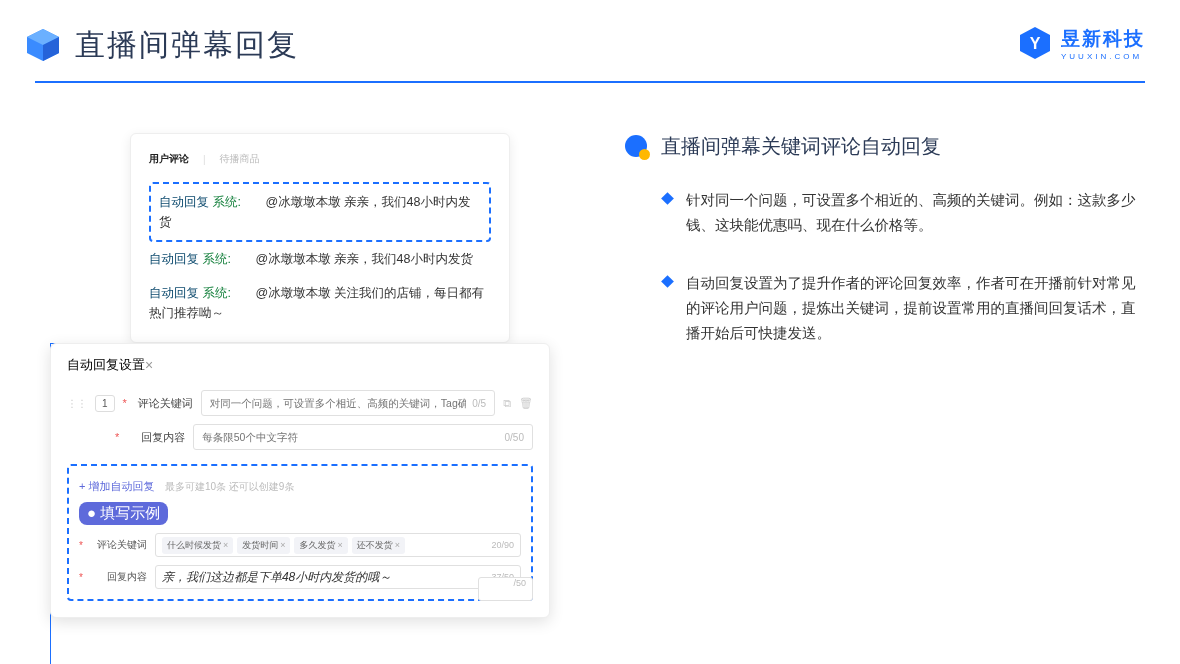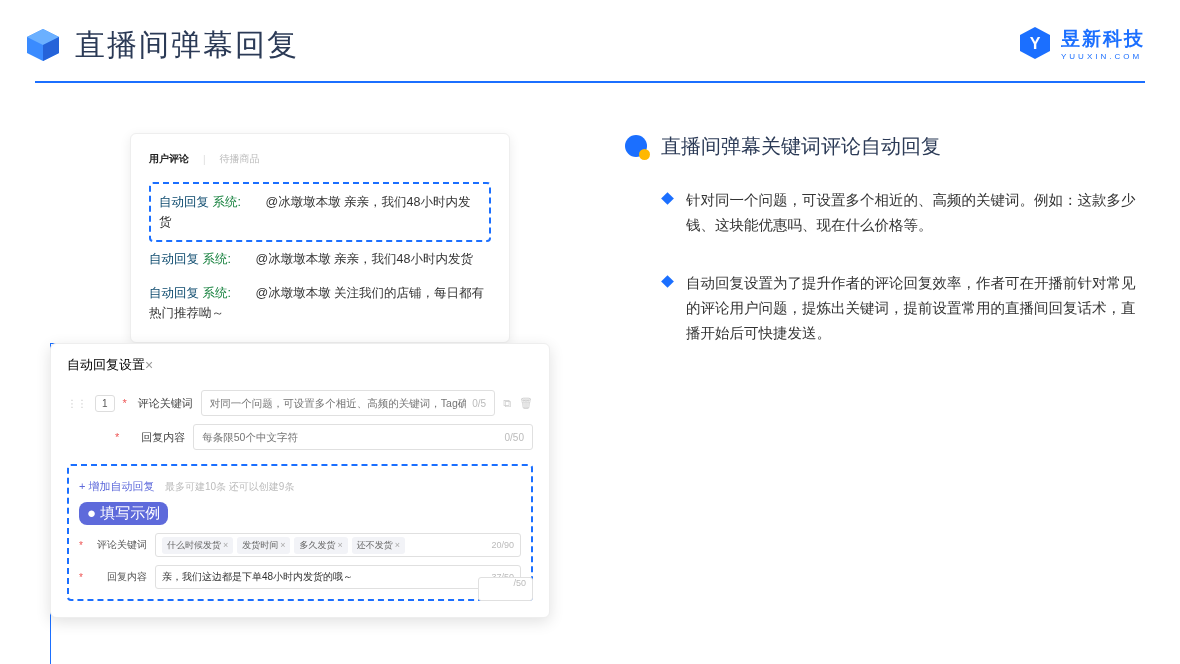--- a/index.html
+++ b/index.html
@@ -46,21 +46,21 @@
   .dashed-box { border: 2px dashed #1b6fff; border-radius: 4px; padding: 10px; margin-top:14px;}
   .add-link { color:#5e6adb; font-size:11px;}
   .add-hint { color:#bbb; font-size:10px; margin-left:6px;}
   .ex-badge { display:inline-block; background:#5e6adb; color:#fff; font-size:15px; padding:2px 8px; border-radius:8px; margin-top:8px;}
   .ex-grp {display:flex; align-items:center; gap:8px; font-size:10px; color:#555; margin-top:8px;}
   .ex-grp .lbl { width:56px; text-align:right;}
   .ex-grp .req { color:#e55;}
   .ex-grp .inp-wrap { flex:1; border:1px solid #e0e0e0; border-radius:3px; height:24px; display:flex; align-items:center; padding:0 6px; background:#fff;}
   .chip { background:#f2f3f7; border-radius:3px; padding:2px 5px; font-size:9px; color:#666; margin-right:4px;text-align:center;}
   .chip .x {color:#aaa; margin-left:2px;}
-  .ex-grp .txt { font-size:10px; color:#333;}
+  .ex-grp .txt { font-size:12px; color:#333;font-style:italic;}
   .ex-grp .cnt { color:#bbb; font-size:9px;}
   .half-inp { position:absolute; right:16px; bottom:16px; border:1px solid #e0e0e0; border-radius:3px; height:24px; width:55px; display:flex; align-items:flex-start; justify-content:flex-end; padding-right:6px; color:#bbb; font-size:9px; background:#fff;}
   .conn1 { top: 76px; left: 462px; width: 32px; height: 0; border-top:1.5px solid #1b6fff; border-right:none;}
   .conn2 { top: 76px; left: 492px; width: 0; height: 368px; border-top:none; border-right:1.5px solid #1b6fff;}
 
   .right .section-head { display:flex; align-items:center; margin-bottom:28px;}
   .right .bubble { width:24px; height:24px; position:relative; margin-right:12px;}
   .right .bubble .big{ width:22px;height:22px;background:#1b6fff;border-radius:50%;position:absolute;top:0;left:0;}
   .right .bubble .small{ width:11px;height:11px;background:#ffb800;border-radius:50%;position:absolute;bottom:-1px;right:-1px;}
   .right .section-title { font-size:20px; color:#2b3a56; font-weight:500;}

